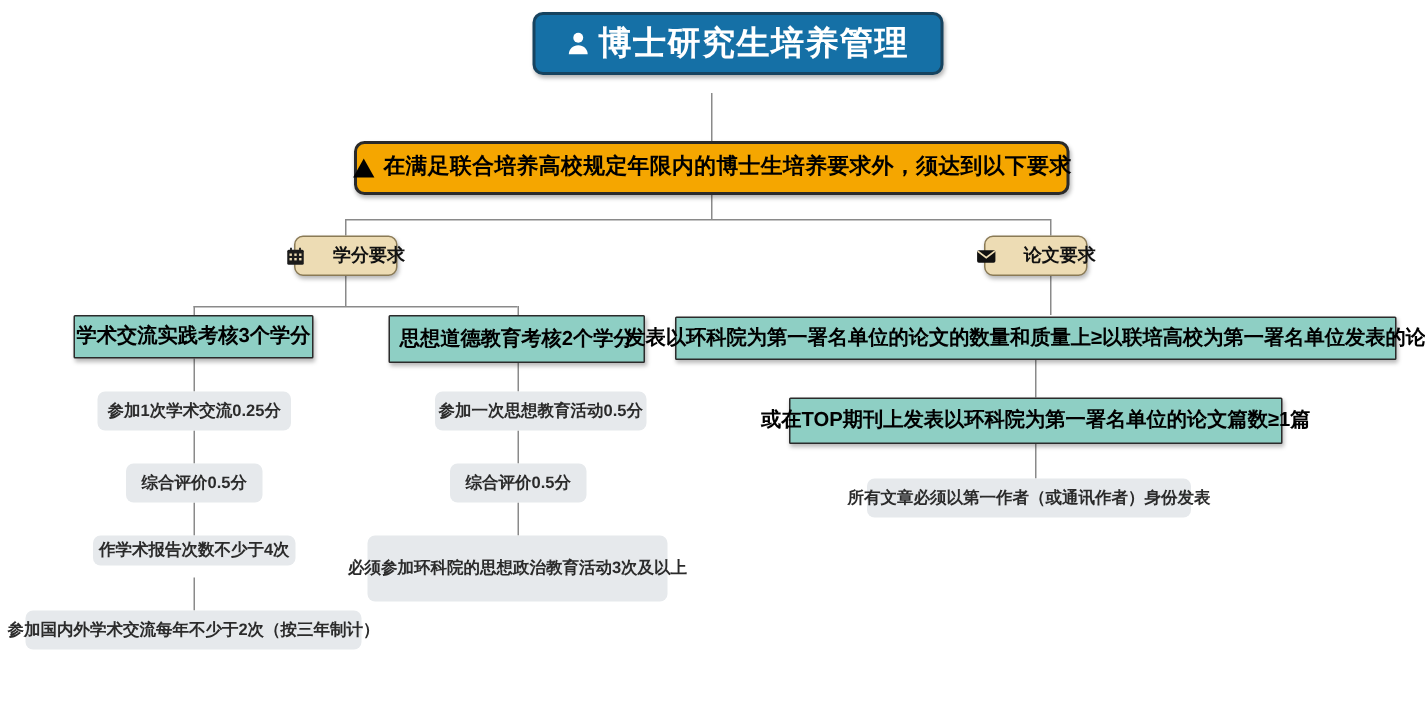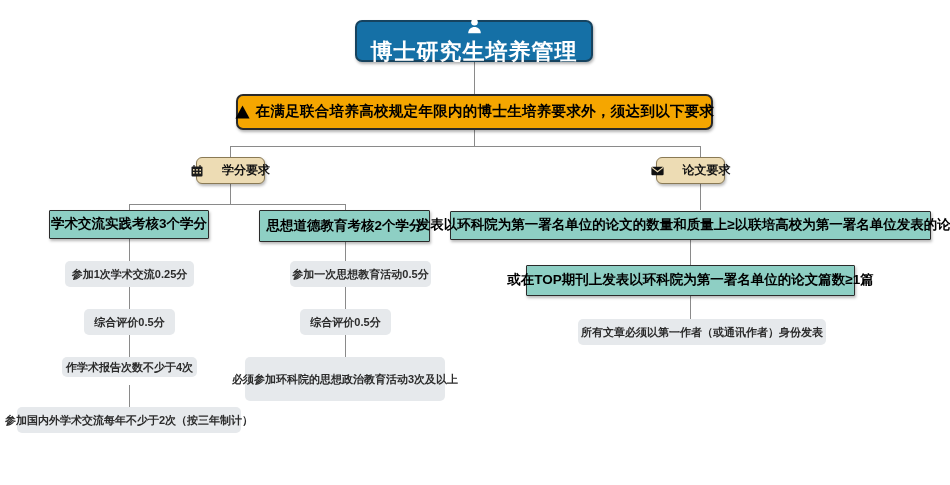--- a/index.html
+++ b/index.html
@@ -133,21 +133,21 @@
   <div class="conn v" style="left:129px; top:335px; height:22px;"></div>
   <div class="conn v" style="left:129px; top:385px; height:22px;"></div>
 
   <div class="conn v" style="left:345px; top:239px; height:22px;"></div>
   <div class="conn v" style="left:345px; top:287px; height:22px;"></div>
   <div class="conn v" style="left:345px; top:335px; height:22px;"></div>
 
   <div class="conn v" style="left:690px; top:240px; height:25px;"></div>
   <div class="conn v" style="left:690px; top:296px; height:23px;"></div>
 
-  <div class="node node-title" style="left:355px; top:20px; width:238px; height:42px;flex-direction:column;">
+  <div class="node node-title" style="left:355px; top:8px; width:274px; height:42px;">
     <span class="icon">
       <svg width="15" height="16" viewBox="0 0 15 16" aria-hidden="true">
         <circle cx="7.5" cy="4.2" r="3.3" fill="#ffffff"></circle>
         <path d="M1.2 15.2c0-3.6 2.8-6.1 6.3-6.1s6.3 2.5 6.3 6.1z" fill="#ffffff"></path>
       </svg>
     </span>
     <span>博士研究生培养管理</span>
   </div>
 
   <div class="node node-warn" style="left:236px; top:94px; width:477px; height:36px;">
@@ -218,17 +218,17 @@
   <div class="node node-leaf" style="left:290px; top:261px; width:141px; height:26px;">
     <span>参加一次思想教育活动0.5分</span>
   </div>
   <div class="node node-leaf" style="left:300px; top:309px; width:91px; height:26px;">
     <span>综合评价0.5分</span>
   </div>
   <div class="node node-leaf" style="left:245px; top:357px; width:200px; height:44px;">
     <span>必须参加环科院的思想政治教育活动3次及以上</span>
   </div>
 
-  <div class="node node-leaf" style="left:578px; top:319px; width:248px; height:26px;">
+  <div class="node node-leaf" style="left:578px; top:319px; width:216px; height:26px;">
     <span>所有文章必须以第一作者（或通讯作者）身份发表</span>
   </div>
 
 </div>
 
 </body></html>

